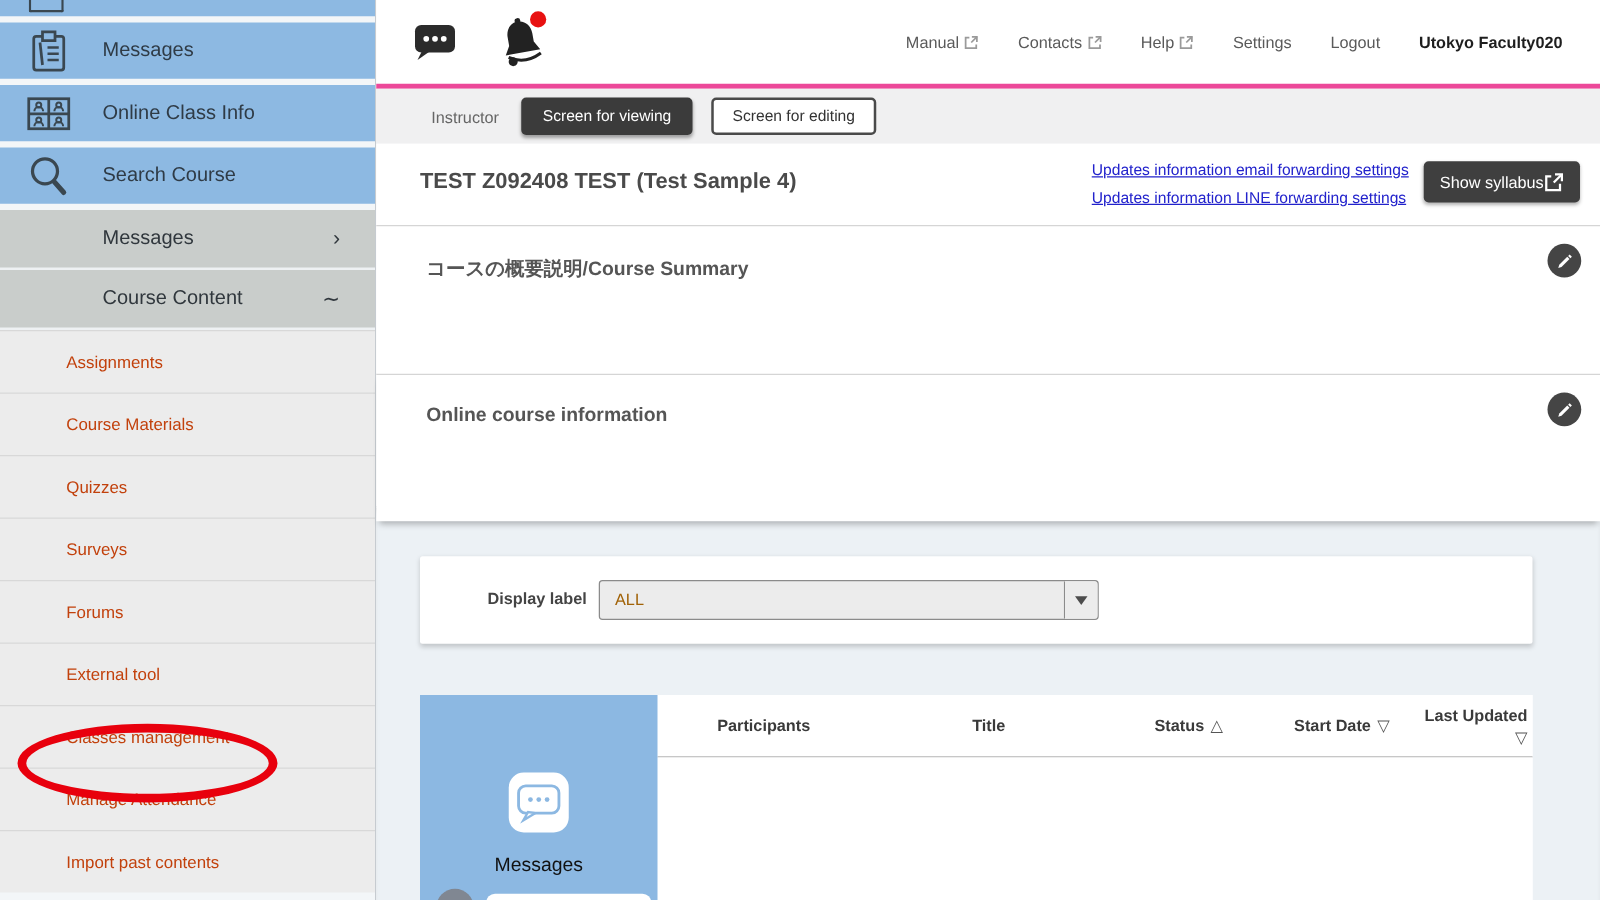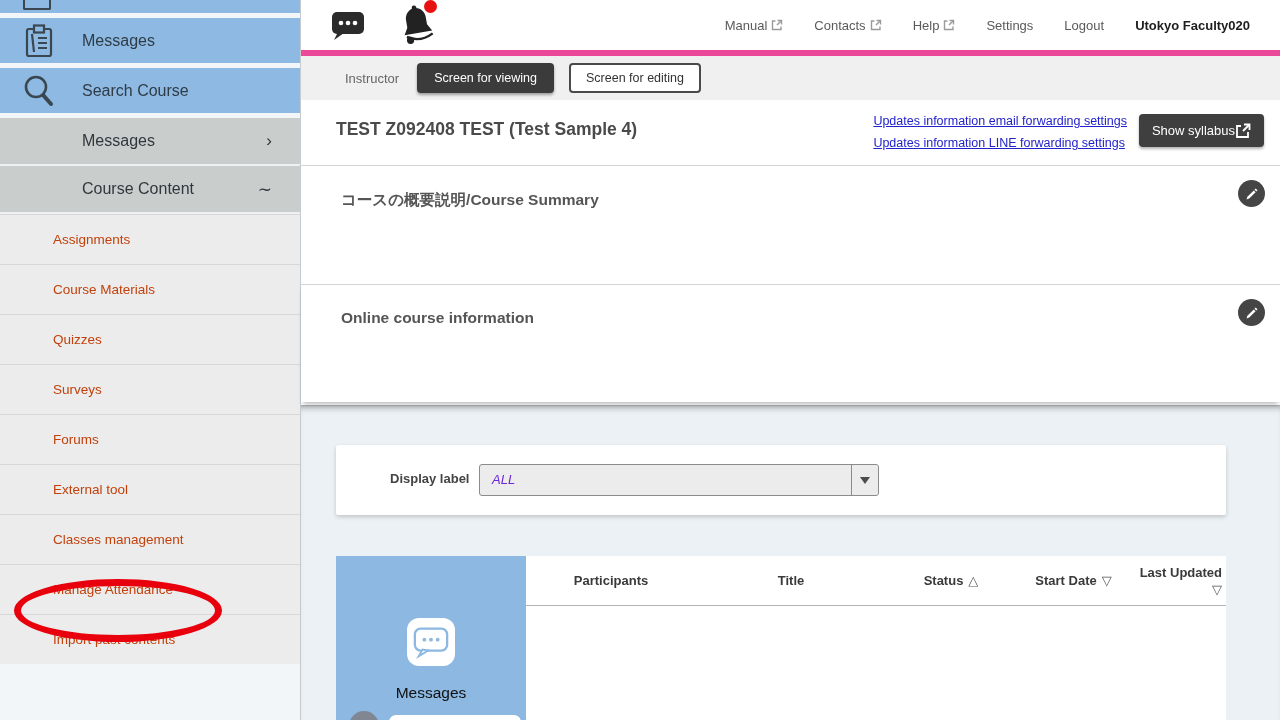--- a/index.html
+++ b/index.html
@@ -20,21 +20,21 @@
   .menu-gray .chev { position:absolute; right:28px; font-size:17px; color:#30373d; }
   .menu-gray:first-of-type { margin-top:21px; }
   .content-item { height:50px; background:#ececec; border-top:1px solid #d8d8d8; display:flex; align-items:center; cursor:pointer; }
   .content-item .clabel { font-size:13.5px; color:#c2410c; margin-left:53px; }
   .red-ellipse { position:absolute; left:14px; top:579px; width:208px; height:63px;
      border:7px solid #e8000d; border-radius:50%; pointer-events:none; }
 
   
   .main { position:absolute; left:300px; top:0; width:980px; height:720px; background:#fff; border-left:1px solid #c6cbd0; }
 
-  .topbar { height:56px; background:#fff; border-bottom:6px solid #ec4899; display:flex; align-items:center; padding:0 30px; }
+  .topbar { height:71px; background:#fff; border-bottom:4px solid #ec4899; display:flex; align-items:center; padding:0 30px; }
   .topbar .spacer { flex:1; }
   .icon-btn { background:none; border:none; cursor:pointer; padding:0; display:flex; align-items:center; }
   .bell-wrap { position:relative; margin-left:34px; }
   .bell-dot { position:absolute; right:-2px; top:-4px; width:13px; height:13px; border-radius:50%; background:#e81111; }
   .nav-link { display:flex; align-items:center; gap:4px; margin-left:31px; font-size:13px; color:#5a5a5a; text-decoration:none; cursor:pointer; }
   .nav-user { margin-left:31px; font-size:13px; font-weight:bold; color:#1e1e1e; }
 
   .tabrow { height:44px; background:#f0f0f1; display:flex; align-items:center; padding-left:44px; }
   .role-label { font-size:13px; color:#666; margin-right:18px; }
   .btn-dark-tab { background:#3b3b3b; color:#fff; border:none; border-radius:4px; font-size:12.5px;
@@ -57,21 +57,21 @@
   .pencil-btn { position:absolute; right:15px; top:14px; width:27px; height:27px; border-radius:50%;
      background:#454545; border:none; cursor:pointer; display:flex; align-items:center; justify-content:center; }
 
   .lower { position:absolute; left:0; top:405px; width:100%; height:376px; background:#ecf1f5;
      border-top:1px solid #adadad; box-shadow:inset 0 6px 7px -5px rgba(0,0,0,.35); }
   .filter-panel { position:absolute; left:35px; top:39px; width:890px; height:70px; background:#fff;
      border-radius:2px; box-shadow:0 2px 4px rgba(0,0,0,.18); }
   .filter-label { position:absolute; left:54px; top:26px; font-size:13px; font-weight:bold; color:#444; }
   .select-box { position:absolute; left:143px; top:19px; width:400px; height:32px; border:1px solid #8b8b8b;
      border-radius:3px; background:#ececec; display:flex; cursor:pointer; }
-  .select-value { flex:1; font-size:13px; color:#6d28d9; line-height:30px; padding-left:12px;font-style:italic; }
+  .select-value { flex:1; font-size:13px; color:#a16207; line-height:30px; padding-left:12px; }
   .select-arrow-btn { width:27px; border-left:1px solid #8b8b8b; display:flex; align-items:center; justify-content:center; background:#ececec; border-radius:0 3px 3px 0; }
   .tri-down { width:0; height:0; border-left:5px solid transparent; border-right:5px solid transparent; border-top:7px solid #4c4c4c; }
 
   .tool-table { position:absolute; left:35px; top:150px; width:890px; height:165px; display:flex; background:#fff; }
   .tool-cell { width:190px; background:#8cb8e2; position:relative; overflow:hidden; cursor:pointer; }
   .tile-icon { position:absolute; left:71px; top:62px; width:48px; height:48px; background:#fff; border-radius:12px;
      display:flex; align-items:center; justify-content:center; }
   .tile-label { position:absolute; left:0; top:128px; width:100%; text-align:center; font-size:15.5px; color:#111; }
   .partial-circle { position:absolute; left:13px; bottom:-20px; width:30px; height:30px; border-radius:50%; background:#808792; }
   .partial-pill { position:absolute; left:53px; bottom:-8px; width:132px; height:14px; border-radius:7px; background:#fff; }
@@ -105,20 +105,38 @@
           <rect x="11" y="2.5" width="10" height="7" fill="#8db9e2" stroke="#3a4750" stroke-width="2.2"></rect>
           <line x1="9" y1="11" x2="11" y2="29" stroke="#3a4750" stroke-width="2.2"></line>
           <line x1="15" y1="15" x2="24" y2="15" stroke="#3a4750" stroke-width="2"></line>
           <line x1="15" y1="20" x2="24" y2="20" stroke="#3a4750" stroke-width="2"></line>
           <line x1="15" y1="25" x2="24" y2="25" stroke="#3a4750" stroke-width="2"></line>
         </svg>
       </span>
       <span class="blabel">Messages</span>
     </div>
 
+    <div class="blue-item">
+      <span class="bicon">
+        <svg width="36" height="32" viewBox="0 0 36 32">
+          <rect x="2" y="4" width="32" height="24" fill="none" stroke="#3a4750" stroke-width="2.2"></rect>
+          <line x1="18" y1="4" x2="18" y2="28" stroke="#3a4750" stroke-width="2.2"></line>
+          <line x1="2" y1="16" x2="34" y2="16" stroke="#3a4750" stroke-width="2.2"></line>
+          <circle cx="10" cy="9" r="2" fill="none" stroke="#3a4750" stroke-width="1.6"></circle>
+          <path d="M6.5 14 a3.5 3.5 0 0 1 7 0" fill="none" stroke="#3a4750" stroke-width="1.6"></path>
+          <circle cx="26" cy="9" r="2" fill="none" stroke="#3a4750" stroke-width="1.6"></circle>
+          <path d="M22.5 14 a3.5 3.5 0 0 1 7 0" fill="none" stroke="#3a4750" stroke-width="1.6"></path>
+          <circle cx="10" cy="21" r="2" fill="none" stroke="#3a4750" stroke-width="1.6"></circle>
+          <path d="M6.5 26 a3.5 3.5 0 0 1 7 0" fill="none" stroke="#3a4750" stroke-width="1.6"></path>
+          <circle cx="26" cy="21" r="2" fill="none" stroke="#3a4750" stroke-width="1.6"></circle>
+          <path d="M22.5 26 a3.5 3.5 0 0 1 7 0" fill="none" stroke="#3a4750" stroke-width="1.6"></path>
+        </svg>
+      </span>
+      <span class="blabel">Online Class Info</span>
+    </div>
 
     <div class="blue-item">
       <span class="bicon">
         <svg width="34" height="34" viewBox="0 0 34 34">
           <circle cx="14" cy="13" r="10" fill="none" stroke="#3a4750" stroke-width="2.6"></circle>
           <line x1="21.5" y1="21.5" x2="29" y2="30" stroke="#3a4750" stroke-width="4" stroke-linecap="round"></line>
         </svg>
       </span>
       <span class="blabel">Search Course</span>
     </div>

